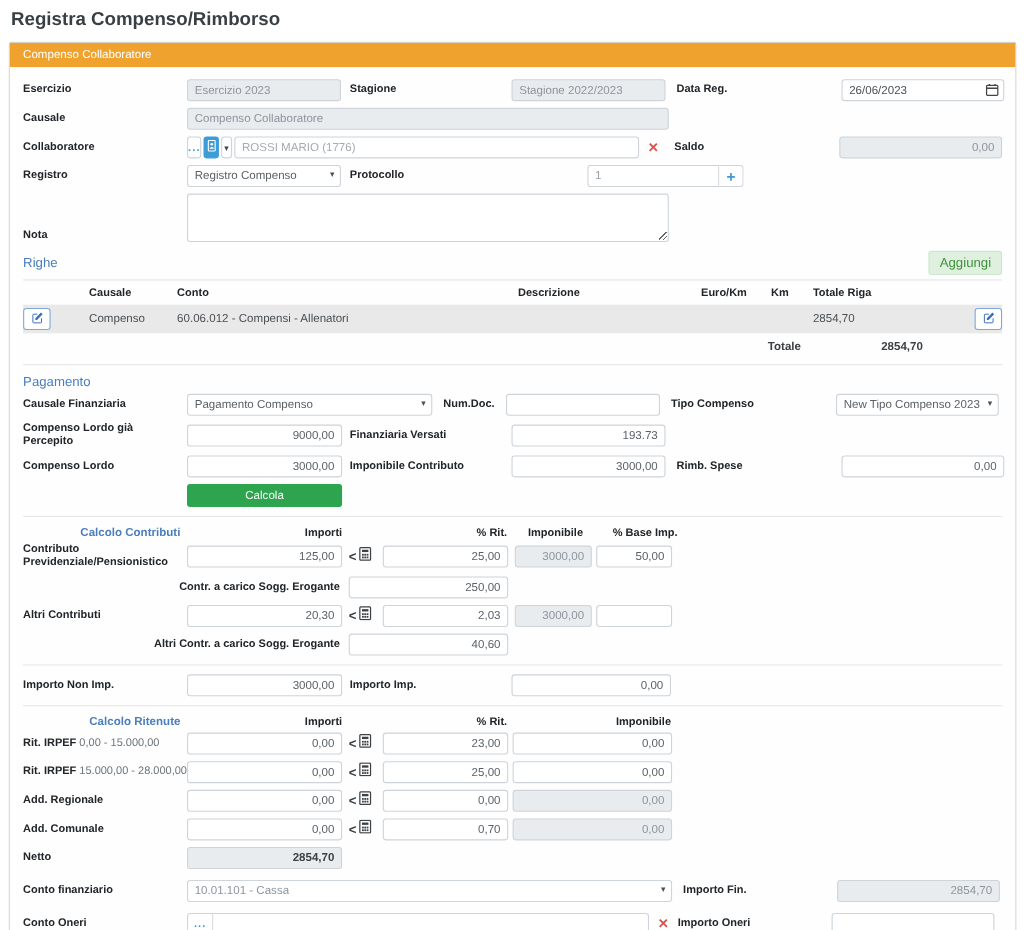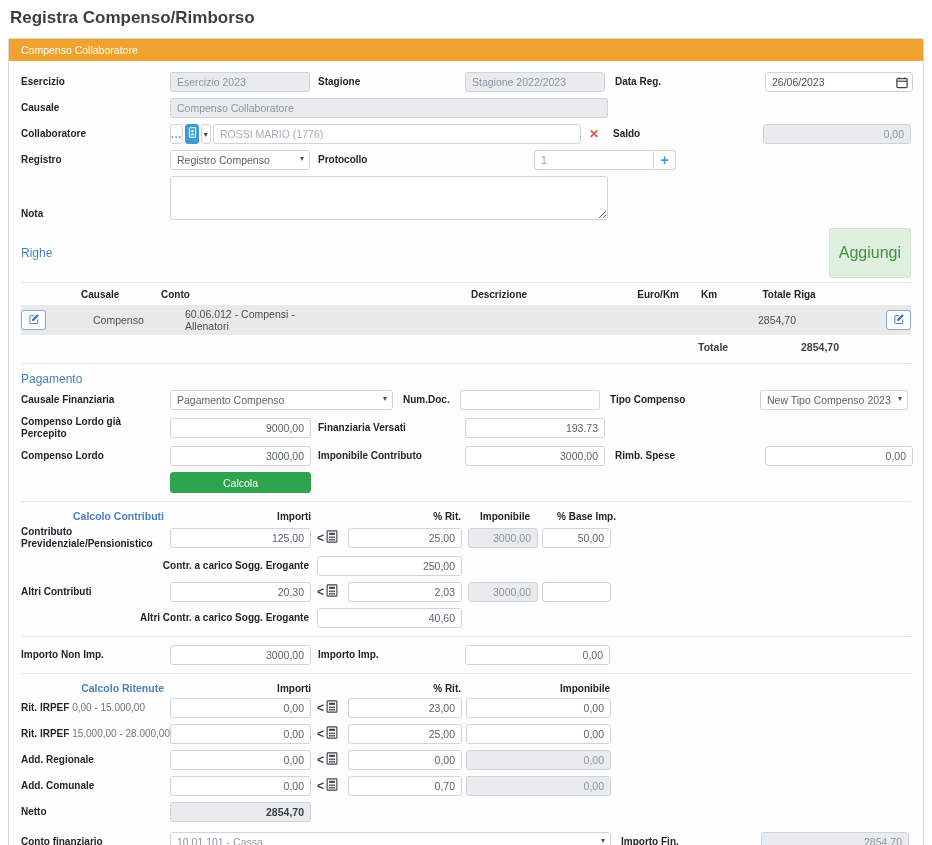--- a/index.html
+++ b/index.html
@@ -38,44 +38,44 @@
             display:flex; align-items:center; justify-content:center; cursor:pointer; padding:0; }
   .ell-btn { width:24px; color:#3d9bd5; font-weight:bold; font-size:10px; letter-spacing:1px; }
   .card-btn { width:24px; background:#3d9bd5; border-color:#3d9bd5; margin-left:2px; }
   .caret-btn { width:18px; margin-left:2px; font-size:8px; color:#444; }
   .x-btn { border:none; background:none; color:#d9534f; font-weight:bold; font-size:12px; margin-left:8px; cursor:pointer; padding:0; }
   .plus-btn { width:22px; height:20px; border:1px solid #ced4da; border-left:none; border-radius:0 3px 3px 0;
               background:#fff; color:#3d9bd5; font-size:14px; font-weight:bold; line-height:1; cursor:pointer; }
   .group-l { border-radius:3px 0 0 3px; }
   .edit-btn { width:25px; height:20px; border:1px solid #7fa8d9; border-radius:3px; background:#fff;
               display:flex; align-items:center; justify-content:center; cursor:pointer; }
-  .add-btn { background:#dff0df; border:1px solid #cde6cd; color:#41923f; font-size:16px;
-             padding:15px 9px; border-radius:3px; cursor:pointer; }
+  .add-btn { background:#dff0df; border:1px solid #cde6cd; color:#41923f; font-size:12px;
+             padding:3px 9px; border-radius:3px; cursor:pointer; }
   .calcola-btn { width:141px; height:21px; background:#2ea44f; border:1px solid #2ea44f; color:#fff;
                  font-size:10.5px; border-radius:3px; cursor:pointer; }
   .calc-ic { display:flex; align-items:center; width:30px; flex:none; margin-left:6px; cursor:pointer; }
   .calc-ic .lt { font-size:12px; font-weight:bold; color:#3c4146; margin-right:2px; }
 
   .section-title { color:#4a7ebd; font-size:12px; }
   .section-title.sm { font-size:10.5px; font-weight:bold;text-align:right; }
   .colhead { font-size:10px; font-weight:bold; color:#212529; }
 
   .sep { border:none; border-top:1px solid #e7e7e7; margin:8px 0; }
 
   
   .tbl-head { display:flex; align-items:center; border-top:1px solid #e3e3e3; padding:6px 0 5px; }
-  .tbl-row  { display:flex; align-items:center; background:#e9e9e9; padding:3px 0; font-size:10.5px; color:#4a4f54;gap:12px; }
+  .tbl-row  { display:flex; align-items:center; background:#e9e9e9; padding:3px 0; font-size:10.5px; color:#4a4f54; }
   .tbl-total{ display:flex; align-items:center; padding:6px 0 2px; font-size:10.5px; font-weight:bold; color:#3c4146; }
   .c-edit{width:44px;flex:none;display:flex}
   .c-causale{width:96px;flex:none;padding-left:16px}
   .c-conto{flex:1}
   .c-desc{width:200px;flex:none;text-align:center}
   .c-euro{width:80px;flex:none;text-align:right}
   .c-km{width:60px;flex:none;text-align:center}
-  .c-tot{width:142px;flex:none;text-align:center;padding-right:42px}
+  .c-tot{width:142px;flex:none;text-align:left;padding-right:42px}
   .c-edit2{width:30px;flex:none;display:flex;justify-content:flex-end}
   .t-spacer{flex:1}.t-label{width:60px;flex:none}.t-value{width:81px;flex:none;text-align:right}.t-end{width:72px;flex:none}
 
   .range { font-weight:normal; color:#6c757d; }
   .nowrap { white-space:nowrap; }
 
   .date-wrap { position:relative; width:148px; flex:none; }
   .date-wrap input { width:100%; color:#495057; }
   .date-wrap .cal { position:absolute; right:5px; top:3px; pointer-events:none; }
 </style>

